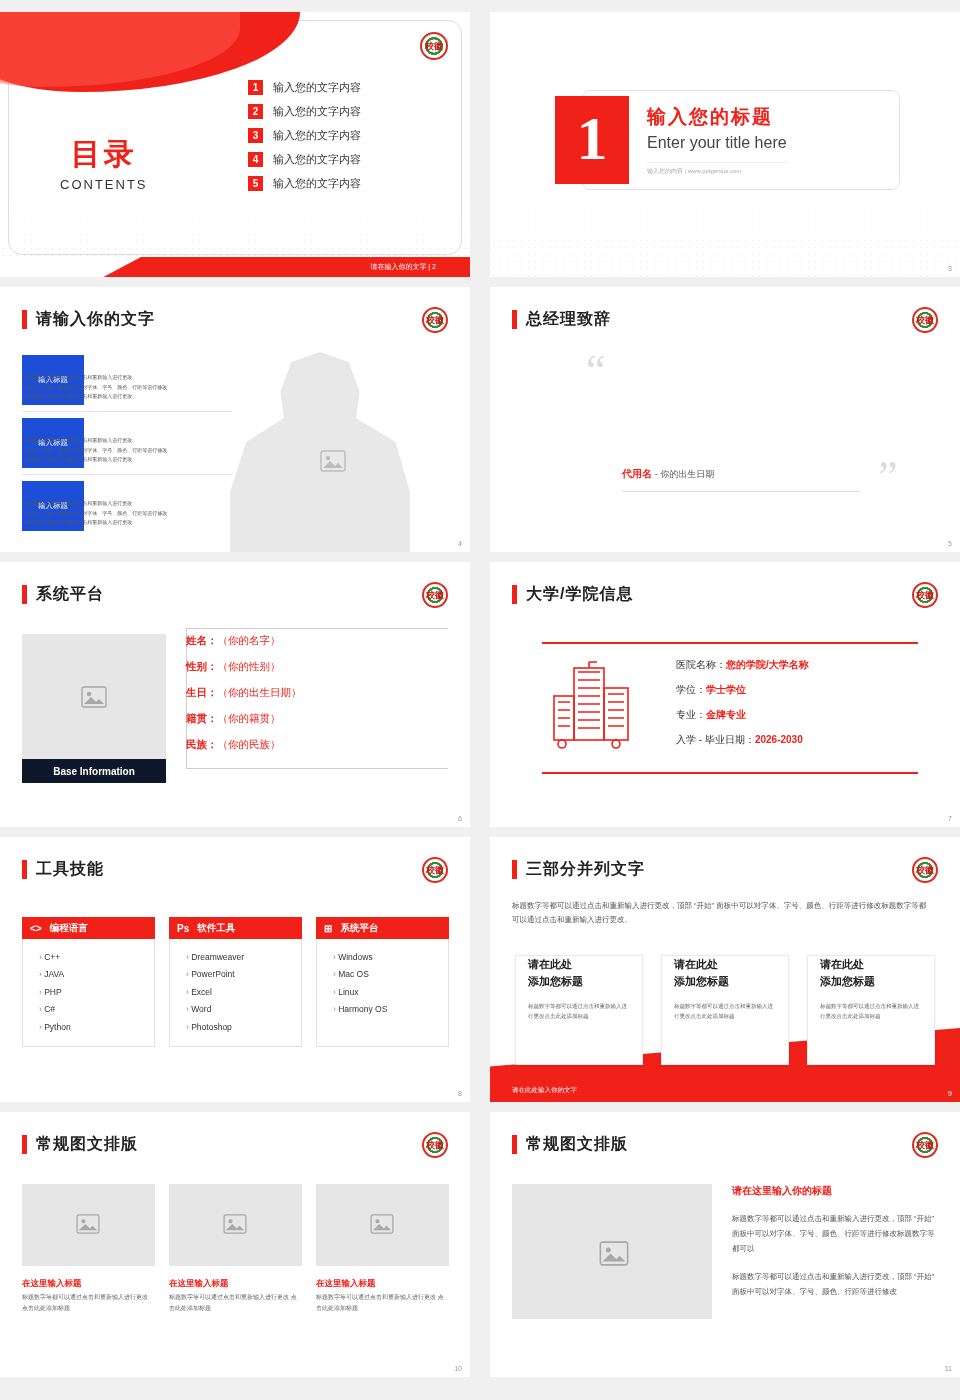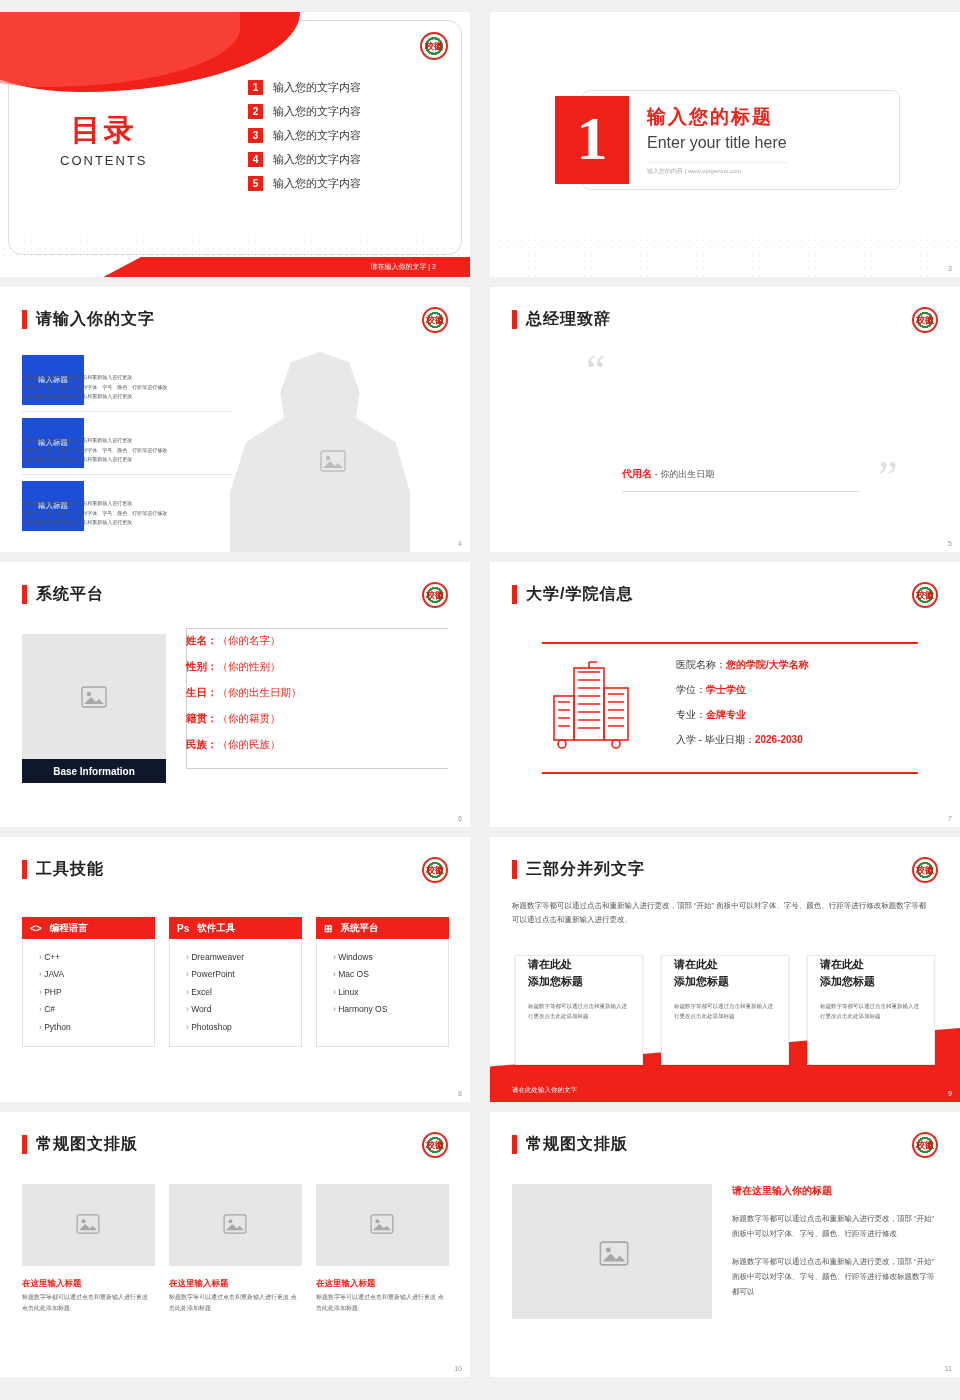--- a/index.html
+++ b/index.html
@@ -55,21 +55,21 @@
   }
   .s2 .redwave2 {
     position: absolute; top: -10px; left: -40px; width: 280px; height: 85px;
     background: #ff5a4e; opacity: .55;
     border-radius: 0 0 90% 40%;
   }
   .s2 .innerbox {
     position: absolute; left: 8px; top: 8px; right: 8px; bottom: 22px;
     border: 1px solid #ddd; border-radius: 14px;
   }
-  .s2 .title-block { position: absolute; left: 60px; top: 98px; text-align: center; }
+  .s2 .title-block { position: absolute; left: 60px; top: 122px; text-align: center; }
   .s2 .title-cn { font-size: 30px; font-weight: bold; color: #ef2119; letter-spacing: 3px; }
   .s2 .title-en { font-size: 13px; color: #333; letter-spacing: 2px; margin-top: 2px; }
   .s2 .toc { position: absolute; left: 248px; top: 68px; }
   .s2 .toc-row { display: flex; align-items: center; margin-bottom: 9px; }
   .s2 .toc-num {
     width: 15px; height: 15px; background: #ef2119; color: #fff;
     font-size: 10px; display: flex; align-items: center; justify-content: center;
     margin-right: 10px; font-weight: bold;
   }
   .s2 .toc-label { font-size: 11px; color: #333; }
@@ -556,19 +556,19 @@
         <svg width="30" height="25" viewBox="0 0 26 22">
             <rect x="1" y="1" width="24" height="20" rx="2" fill="none" stroke="#a8a8a8" stroke-width="1.4"></rect>
             <circle cx="8" cy="8" r="2.2" fill="#a8a8a8"></circle>
             <path d="M3 18l7-7 5 5 3-3 5 5z" fill="#a8a8a8"></path>
           </svg>
       </span>
     </div>
 
     <div class="rt">
       <h4>请在这里输入你的标题</h4>
+      <p>标题数字等都可以通过点击和重新输入进行更改，顶部 “开始” 面板中可以对字体、字号、颜色、行距等进行修改标题数字等都可以</p>
       <p>标题数字等都可以通过点击和重新输入进行更改，顶部 “开始” 面板中可以对字体、字号、颜色、行距等进行修改</p>
-      <p>标题数字等都可以通过点击和重新输入进行更改，顶部 “开始” 面板中可以对字体、字号、颜色、行距等进行修改标题数字等都可以</p>
     </div>
     <div class="pgnum">11</div>
   </div>
 
 </div>
 
 </body></html>

